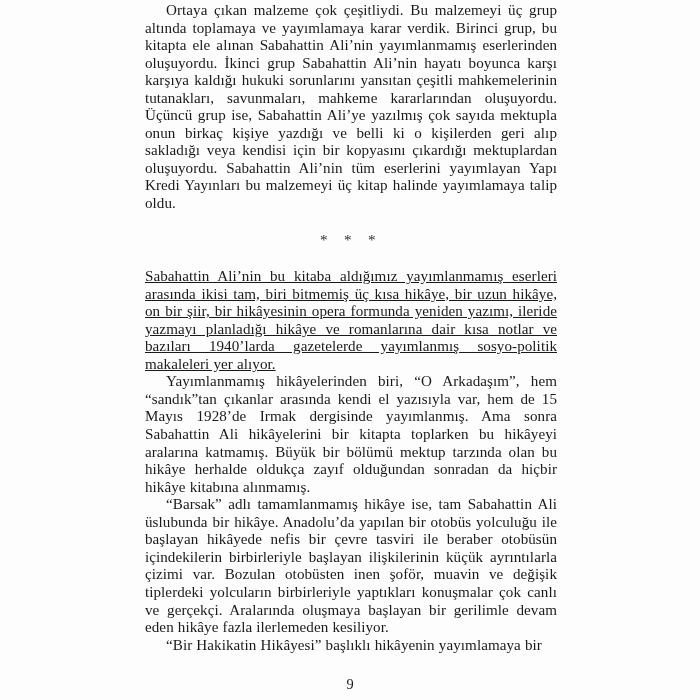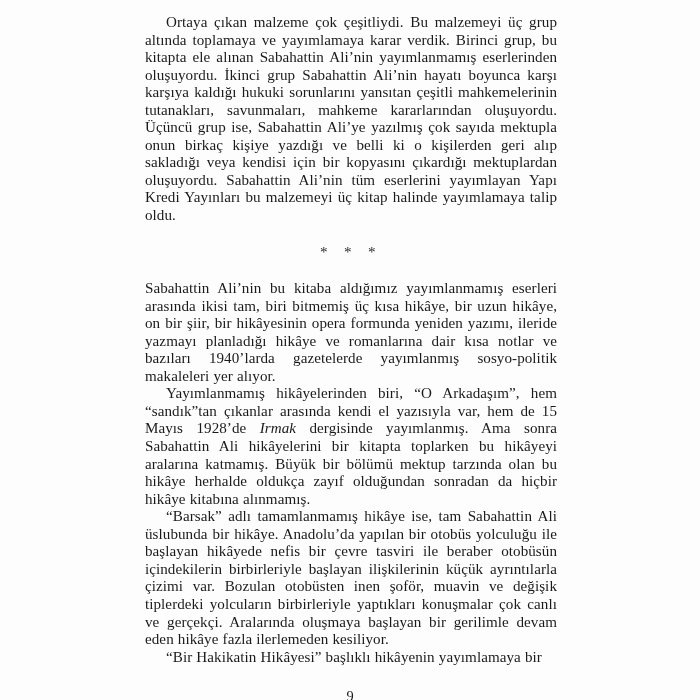--- a/index.html
+++ b/index.html
@@ -12,21 +12,20 @@
     background: #fdfdfd;
     font-family: "Liberation Serif", "DejaVu Serif", serif;
     color: #1a1a1a;
     overflow: hidden;
   }
   .page {
     position: relative;
     width: 700px;
     height: 492px;
     box-sizing: border-box;
-    margin-top: 12px;
   }
   .text-column {
     position: absolute;
     left: 145px;
     top: 2px;
     width: 412px;
   }
   p.para {
     margin: 0;
     font-size: 15.1px;
@@ -36,33 +35,34 @@
     -webkit-hyphens: none;
     hyphens: none;
     word-spacing: 0.02em;
     letter-spacing: 0.004em;
   }
   p.indent {
     text-indent: 21px;
   }
   p.noindent {
     text-indent: 0;
+    text-decoration: underline;
   }
   .divider {
     margin: 0;
     padding: 0;
     font-size: 15.1px;
     line-height: 17.55px;
     text-align: center;
     letter-spacing: 0.42em;
     color: #2b2b2b;
   }
   .spacer-before-divider { height: 19px; }
   .spacer-after-divider { height: 19px; }
-  .italic { font-style: italic; }
+  .italic { }
   .folio {
     position: absolute;
     left: 0;
     right: 0;
     top: 676px;
     text-align: center;
     font-size: 14.4px;
     line-height: 16px;
     color: #1a1a1a;
   }

